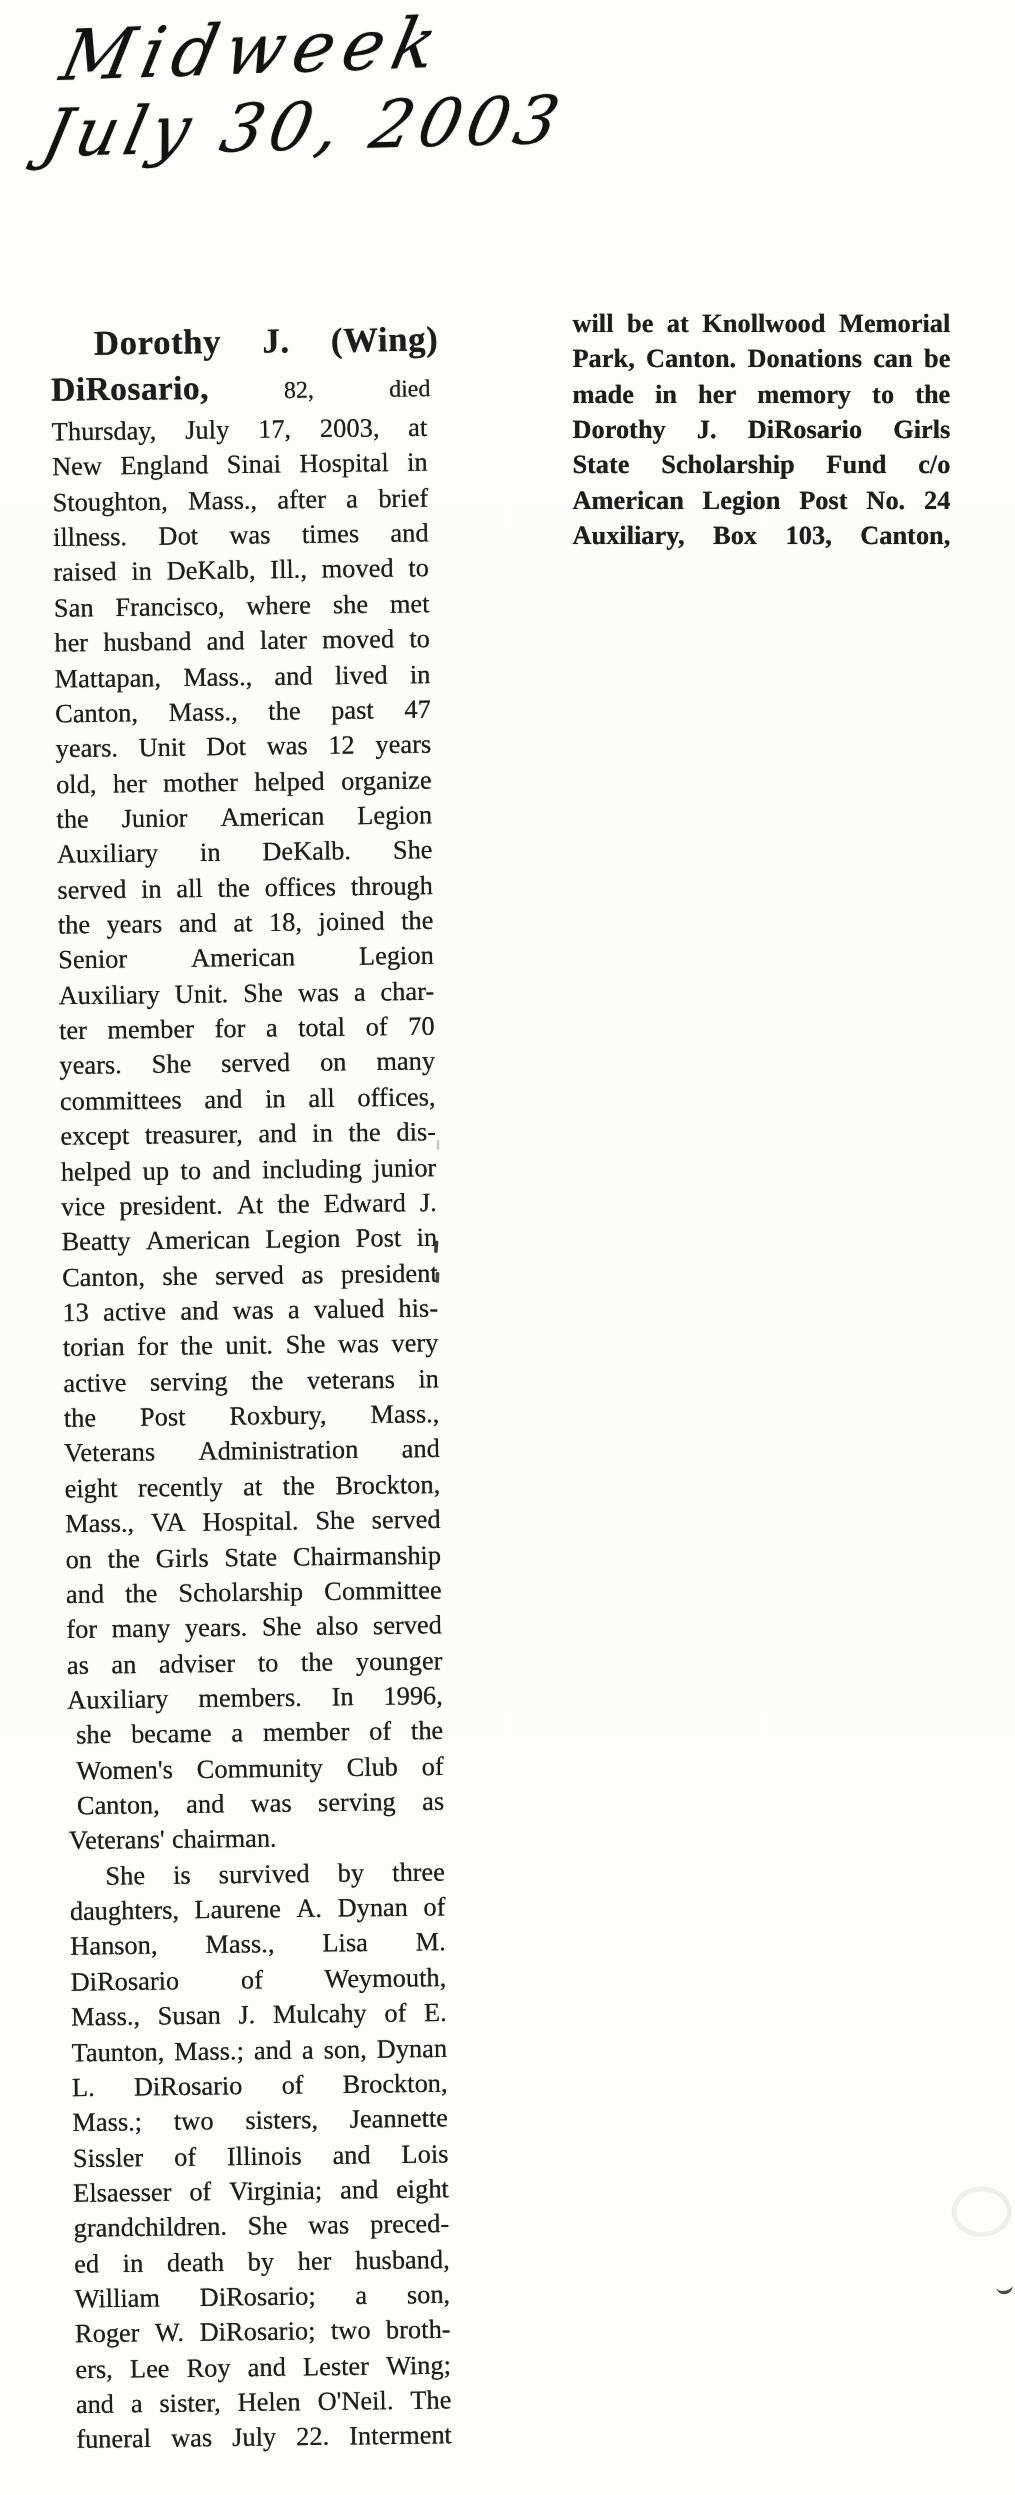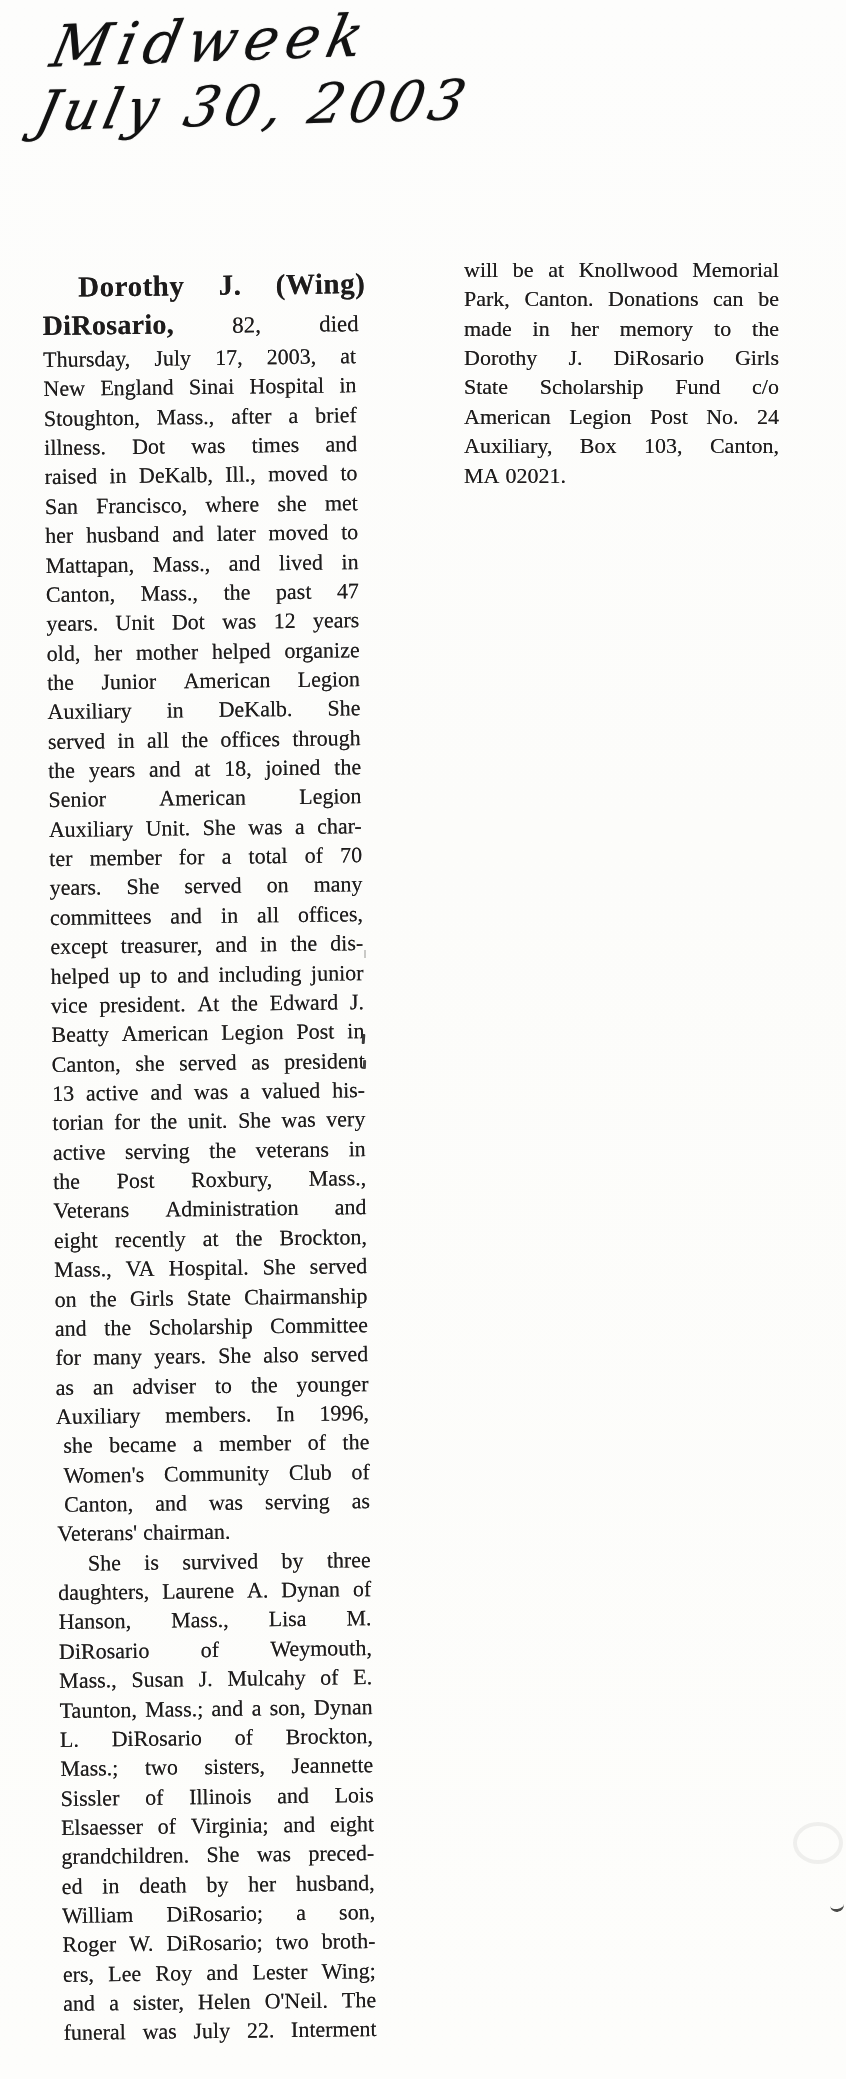--- a/index.html
+++ b/index.html
@@ -42,34 +42,34 @@
     color:#1e1c1c;
     font-size:22px;
     text-shadow:0 0 .6px rgba(25,25,25,.75);
   }
   .col-left{
     left:42px;top:268px;width:313px;
     transform:rotate(-.7deg);
     transform-origin:top left;
   }
   .col-right{
-    left:464px;top:255px;width:315px;
+    left:477px;top:255px;width:315px;font-weight:bold;
   }
   .headline1{
     margin-left:36px;width:287px;height:38px;line-height:38px;
     font-size:29px;font-weight:bold;letter-spacing:.5px;
     text-align:justify;text-align-last:justify;
     white-space:nowrap;display:flex;justify-content:space-between;
   }
   .headline2{
     width:316px;height:39px;line-height:39px;
     display:flex;justify-content:space-between;align-items:baseline;
   }
   .headline2 .hname{font-size:28px;font-weight:bold;letter-spacing:.3px;}
-  .headline2 .hrest{font-size:23px;font-family:Liberation Serif, serif;}
+  .headline2 .hrest{font-size:20px;font-family:Liberation Serif, serif;}
   .tline{
     height:29.37px;line-height:29.37px;
     text-align:justify;text-align-last:justify;
     box-sizing:border-box;
     white-space:nowrap;display:block;
   }
   
   .tline{display:flex;justify-content:space-between;}
   .tline span.w{display:inline-block;}
   .tline.flush{justify-content:flex-start;}
@@ -561,24 +561,20 @@
           <span class="w">Post</span>
           <span class="w">No.</span>
           <span class="w">24</span>
         </div>
         <div class="tline">
           <span class="w">Auxiliary,</span>
           <span class="w">Box</span>
           <span class="w">103,</span>
           <span class="w">Canton,</span>
         </div>
-        <div class="tline flush">
-          <span class="w">MA</span>
-          <span class="w">02021.</span>
-        </div>
       </div>
   </div>
 
   <div class="artifact a-dash3"></div>
   <div class="artifact a-dash1"></div>
   <div class="artifact a-dash2"></div>
   <div class="artifact a-ring"></div>
   <div class="artifact a-tick"></div>
 
 </div>

